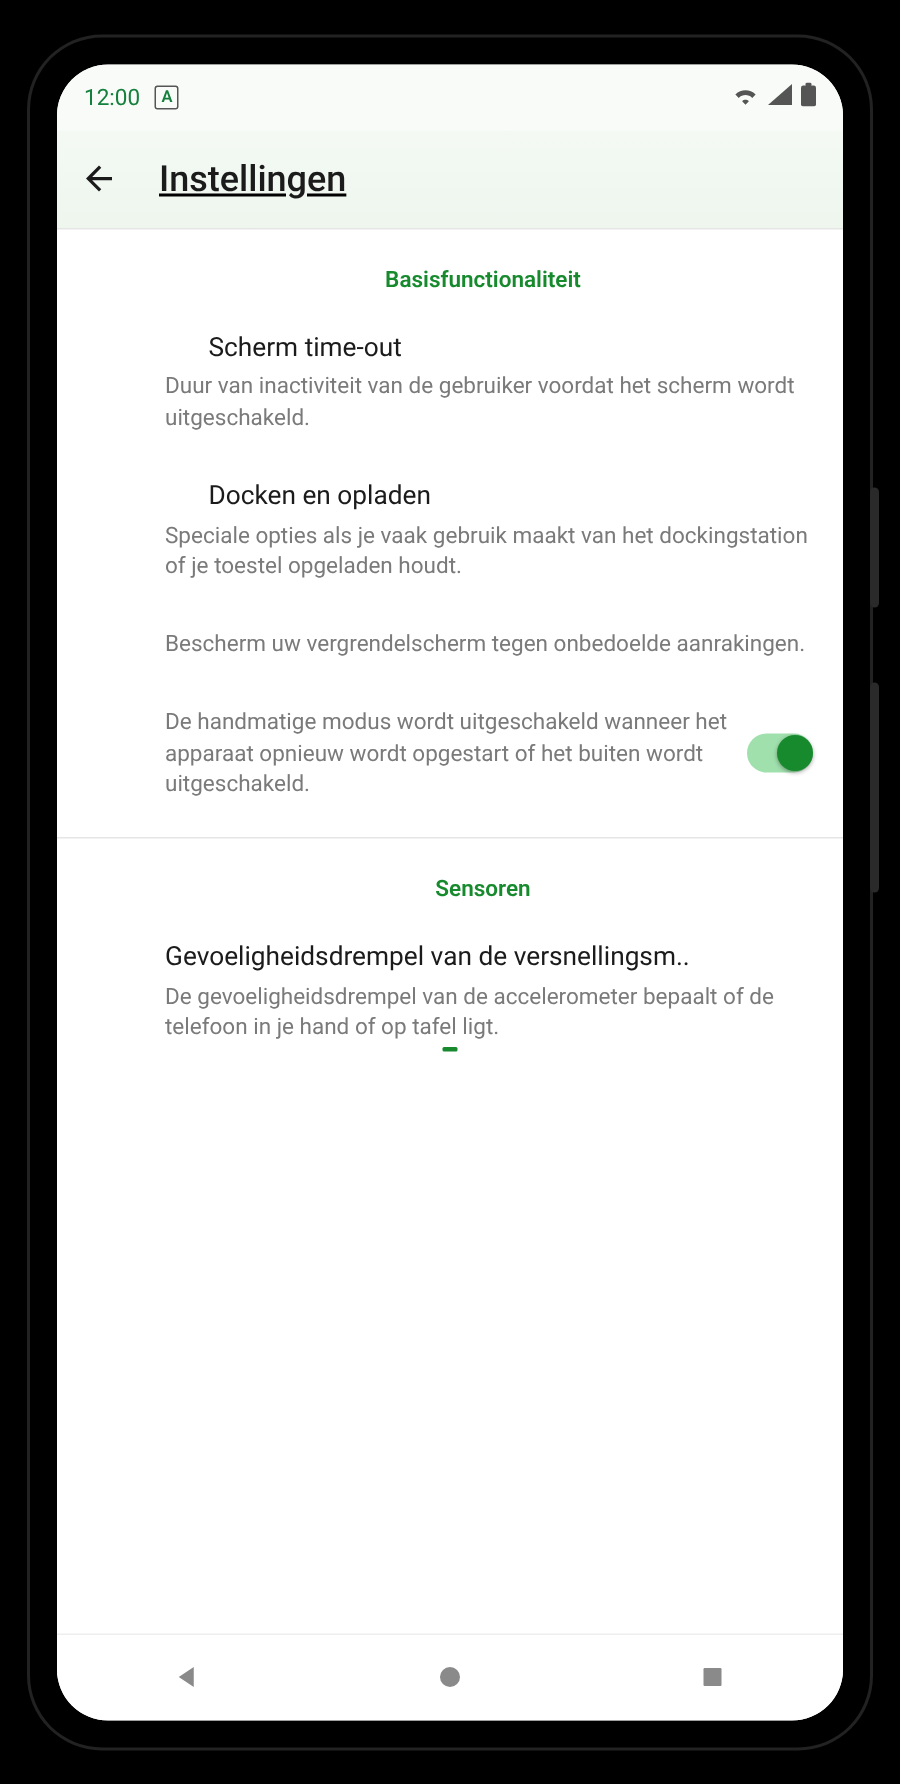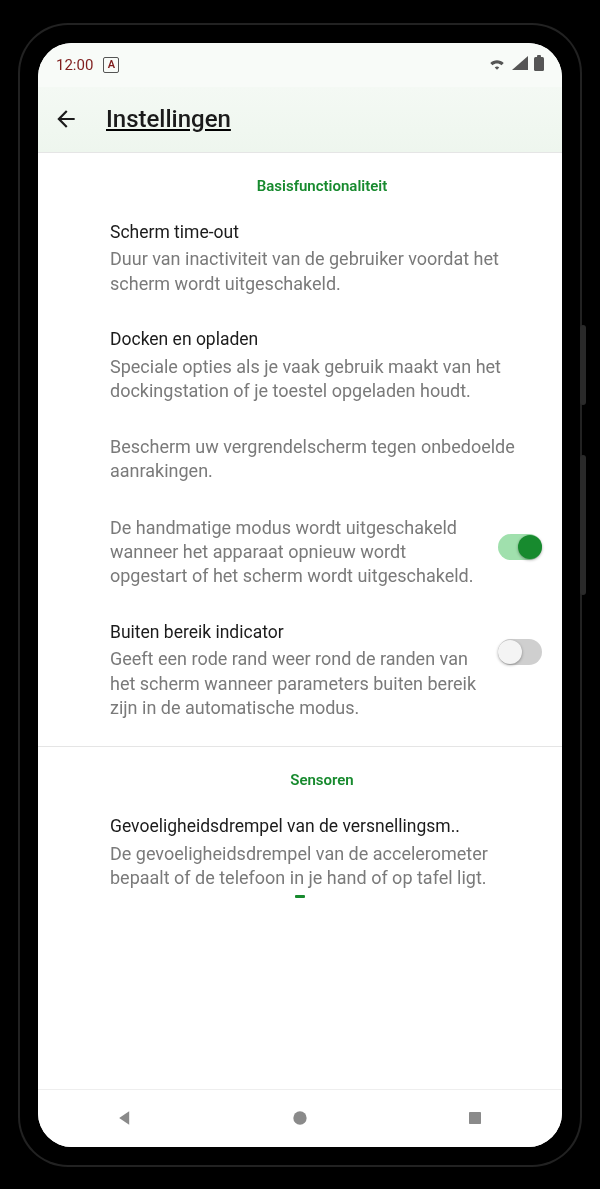--- a/index.html
+++ b/index.html
@@ -48,21 +48,21 @@
     background: radial-gradient(circle,#333 40%, #111 70%);
     border-radius: 50%;
   }
   .statusbar {
     height: 44px;
     display: flex;
     align-items: center;
     justify-content: space-between;
     padding: 0 18px 0 18px;
     font-size: 15px;
-    color: #7f1d1d;
+    color: #15803d;
     background: #f8fbf8;
   }
   .statusbar .left { display:flex; align-items:center; gap:10px; }
   .statusbar .right { display:flex; align-items:center; gap:6px; }
   .a-box {
     width:16px; height:16px; border:1.5px solid #555;
     display:flex; align-items:center; justify-content:center;
     font-size:11px; font-weight:600; border-radius:2px;
   }
   .appbar {
@@ -107,23 +107,23 @@
   .setting-text { flex:1; min-width:0; }
   .setting-title {
     font-size: 17.5px;
     color: #1b1b1b;
     margin-bottom: 4px;
     line-height: 1.3;
     white-space: nowrap;
     overflow: hidden;
     text-overflow: ellipsis;
   }
-  .setting-title.wrap { white-space: normal; overflow: visible; }
+  .setting-title.wrap { white-space: normal; overflow: visible; margin-left: 29px; }
   .setting-desc {
-    font-size: 18px;
+    font-size: 15px;
     color: #7a7a7a;
     line-height: 1.35;
   }
   .switch {
     position: relative;
     width: 44px; height: 26px;
     margin-top: 18px;
     flex-shrink:0;
   }
   .switch-track {
@@ -218,38 +218,28 @@
       </div>
 
       <div class="setting">
         <div class="setting-text">
           <div class="setting-desc">Bescherm uw vergrendelscherm tegen onbedoelde aanrakingen.</div>
         </div>
       </div>
 
       <div class="setting">
         <div class="setting-text">
-          <div class="setting-desc">De handmatige modus wordt uitgeschakeld wanneer het apparaat opnieuw wordt opgestart of het scherm wordt uitgeschakeld.</div>
+          <div class="setting-desc">De handmatige modus wordt uitgeschakeld wanneer het apparaat opnieuw wordt opgestart of het buiten wordt uitgeschakeld.</div>
         </div>
         <div class="switch on">
           <div class="switch-track"></div>
           <div class="switch-thumb"></div>
         </div>
       </div>
 
-      <div class="setting">
-        <div class="setting-text">
-          <div class="setting-title wrap">Buiten bereik indicator</div>
-          <div class="setting-desc">Geeft een rode rand weer rond de randen van het scherm wanneer parameters buiten bereik zijn in de automatische modus.</div>
-        </div>
-        <div class="switch off">
-          <div class="switch-track"></div>
-          <div class="switch-thumb"></div>
-        </div>
-      </div>
 
       <div class="divider"></div>
 
       <div class="section-header">Sensoren</div>
 
       <div class="setting" style="padding-bottom:4px;">
         <div class="setting-text">
           <div class="setting-title">Gevoeligheidsdrempel van de versnellingsm..</div>
           <div class="setting-desc">De gevoeligheidsdrempel van de accelerometer bepaalt of de telefoon in je hand of op tafel ligt.</div>
         </div>

